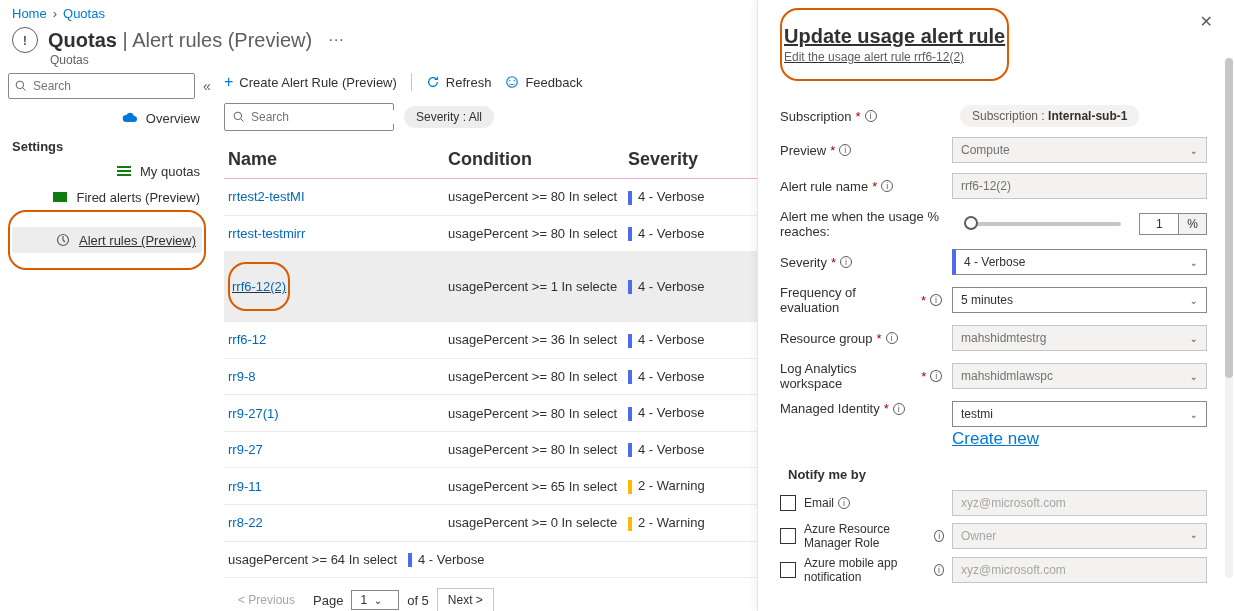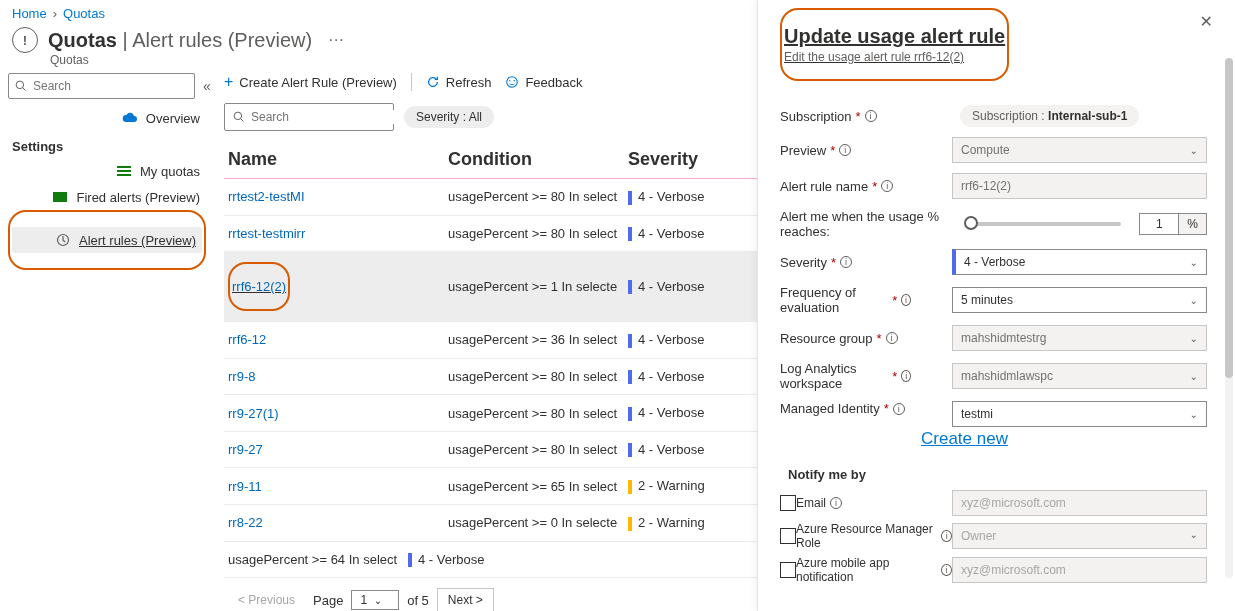--- a/index.html
+++ b/index.html
@@ -68,35 +68,35 @@
     .close-x { font-size:16px; color:#605e5c; cursor:pointer; padding:4px;}
     
     .form-body { padding:10px 28px 10px 22px; overflow-y:auto;}
     .form-row { display:flex; align-items:center; margin:10px 0; gap:10px;}
     .form-label { width:170px; font-size:13px; color:#323130; display:flex; align-items:center; gap:4px;}
     .req { color:#a80000; }
     .info-ico { width:12px; height:12px; border:1px solid #605e5c; border-radius:50%; display:inline-flex; align-items:center; justify-content:center; font-size:9px; color:#605e5c;}
     .form-field { flex:1; }
     .readonly-pill { background:#f3f2f1; border-radius:14px; padding:4px 12px; display:inline-block; font-size:12px; color:#605e5c;}
     .readonly-pill .bold { font-weight:600; color:#323130;}
-    .sel-box { border:1px solid #8a8886; background:#fff; padding:5px 8px; font-size:12px; display:flex; justify-content:space-between; align-items:center; width:255px; color:#323130;margin-left:31px;}
+    .sel-box { border:1px solid #8a8886; background:#fff; padding:5px 8px; font-size:12px; display:flex; justify-content:space-between; align-items:center; width:255px; color:#323130;}
     .sel-box.disabled { background:#f3f2f1; color:#727272; border-color:#c8c6c4;}
     .sel-box .chev { font-size:10px; color:#605e5c;}
     .text-input { border:1px solid #c8c6c4; background:#f3f2f1; padding:5px 8px; font-size:12px; width:255px; color:#727272;}
     .sev-field { border-left:4px solid #4f6bed;}
     .slider-row .form-label { flex-shrink:0; }
     .slider-track { flex:1; height:4px; background:#c8c6c4; border-radius:2px; position:relative; margin:0 8px;}
     .slider-thumb { width:14px; height:14px; border:2px solid #605e5c; background:#fff; border-radius:50%; position:absolute; left:-4px; top:-6px;}
     .slider-val { display:flex;}
     .slider-val .num { border:1px solid #8a8886; width:40px; padding:3px 6px; font-size:12px; text-align:center;}
     .slider-val .pct { border:1px solid #8a8886; border-left:none; padding:3px 8px; font-size:12px; background:#f3f2f1;}
     .link-small { color:#0078d4; font-size:17px; margin-top:2px; display:block;}
     
     .section-title { font-weight:600; font-size:13px; margin:18px 0 8px;padding-left:8px;}
-    .notify-row { display:flex; align-items:center; margin:6px 0;}
+    .notify-row { display:flex; align-items:center; gap:8px; margin:6px 0;}
     .checkbox-box { width:16px; height:16px; border:1px solid #323130; flex-shrink:0;}
     .notify-label { flex:1; font-size:12px; display:flex; align-items:center; gap:4px;}
     .notify-field { width:255px; border:1px solid #c8c6c4; background:#f3f2f1; padding:5px 8px; font-size:12px; color:#a6a6a6; display:flex; justify-content:space-between;}
     
     svg { display:block; }
   </style>
 </head>
 <body>
 
 <div class="breadcrumb">

